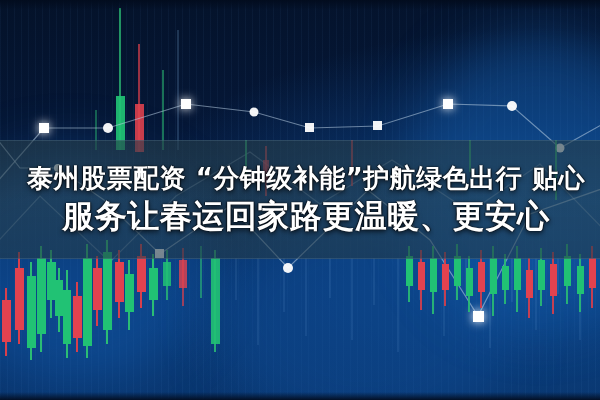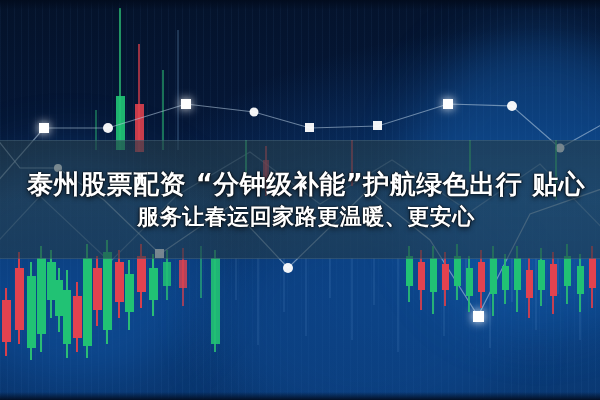--- a/index.html
+++ b/index.html
@@ -118,21 +118,21 @@
     line-height: 1.18;
     letter-spacing: 0.5px;
     white-space: nowrap;
     text-shadow:
        0 0 2px rgba(0,0,0,0.85),
        0 2px 5px rgba(0,0,0,0.75),
       -1px 0 0 rgba(10,20,35,0.55),
        1px 0 0 rgba(10,20,35,0.55);
   }
   #headline-line-1 { font-size: 26px; }
-  #headline-line-2 { font-size: 22px; }
+  #headline-line-2 { font-size: 32px; }
 </style>
 </head>
 <body>
 
 <div id="banner">
 
   <div class="layer" id="bg-base"></div>
   <div class="layer" id="bg-ticks"></div>
 
   <div class="glow" style="left:-70px; top:150px; width:280px; height:230px; background:rgba(18,92,175,.45);"></div>

